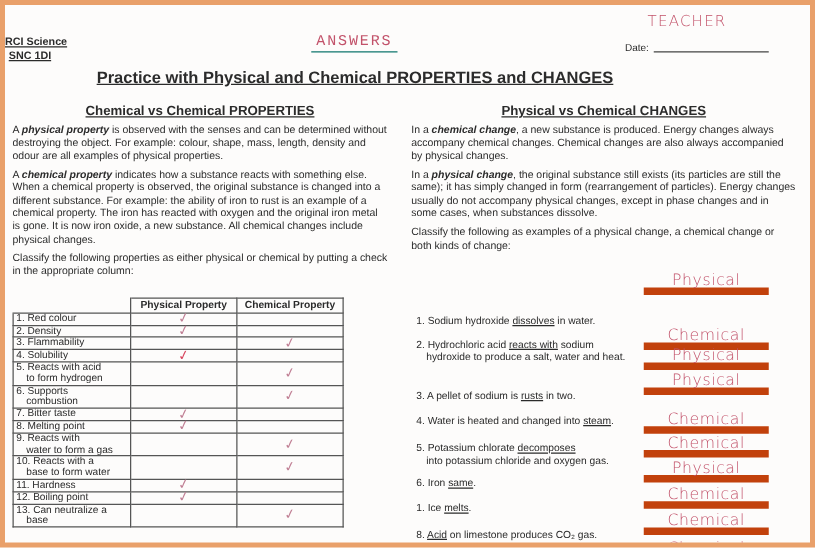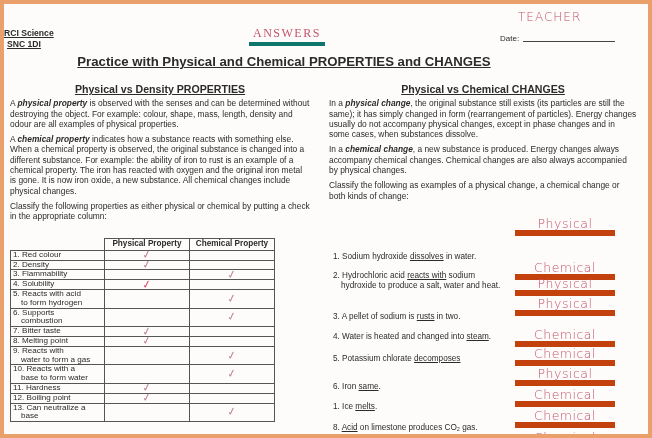--- a/index.html
+++ b/index.html
@@ -10,22 +10,22 @@
     color: #2b2b2b;
     position: relative;
   }
   .sheet {
     position: absolute; left: 4px; top: 4px; width: 644px; height: 430px;
     background: #fdfcfb; overflow: hidden;
   }
   .school { position: absolute; left: 0px; top: 24px; font-size: 8.6px; font-weight: bold; line-height: 11px; text-decoration: underline; }
   .answers-hand {
     position: absolute; left: 245px; top: 22px; color: #c2526a;
-    font-family: Liberation Serif, serif; font-size: 12px; letter-spacing: 1.5px; font-weight: 300;
-    border-bottom: 4px solid #0f766e; padding: 0 4px 1px 4px;
+    font-family: Liberation Mono, monospace; font-size: 12px; letter-spacing: 1.5px; font-weight: 300;
+    border-bottom: 1px solid #0f766e; padding: 0 4px 1px 4px;
   }
   .teacher-hand {
     position: absolute; left: 514px; top: 6px; color: #c2526a;
     font-family: "DejaVu Sans", sans-serif; font-size: 12px; letter-spacing: 1px; font-weight: 300;
   }
   .date { position: absolute; left: 496px; top: 30px; font-size: 8px; }
   .date .line { display: inline-block; width: 92px; border-bottom: 1px solid #444; margin-left: 4px; vertical-align: -1px; }
   .main-title {
     position: absolute; left: 0; width: 560px; top: 50px; text-align: center;
     font-size: 13.2px; font-weight: bold; text-decoration: underline;
@@ -74,21 +74,21 @@
     <div style="padding-left:3px">SNC 1DI</div>
   </div>
   <div class="answers-hand">ANSWERS</div>
   <div class="teacher-hand">TEACHER</div>
   <div class="date">
     <span>Date:</span><span class="line"></span>
   </div>
   <div class="main-title">Practice with Physical and Chemical PROPERTIES and CHANGES</div>
 
   <div class="col left">
-    <h2>Physical vs Density PROPERTIES</h2>
+    <h2>Chemical vs Chemical PROPERTIES</h2>
     <p><span>A </span><em>physical property</em><span> is observed with the senses and can be determined without destroying the object. For example: colour, shape, mass, length, density and odour are all examples of physical properties.</span></p>
     <p><span>A </span><em>chemical property</em><span> indicates how a substance reacts with something else. When a chemical property is observed, the original substance is changed into a different substance. For example: the ability of iron to rust is an example of a chemical property. The iron has reacted with oxygen and the original iron metal is gone. It is now iron oxide, a new substance. All chemical changes include physical changes.</span></p>
     <p>Classify the following properties as either physical or chemical by putting a check in the appropriate column:</p>
   </div>
 
   <table class="props">
     <thead>
       <tr>
         <th class="blank"></th>
         <th>Physical Property</th>
@@ -185,22 +185,22 @@
           <td class="mark"></td>
           <td class="mark">
             <span class="check">✓</span>
           </td>
         </tr>
       </tbody>
   </table>
 
   <div class="col right">
     <h2>Physical vs Chemical CHANGES</h2>
+    <p><span>In a </span><em>chemical change</em><span>, a new substance is produced. Energy changes always accompany chemical changes. Chemical changes are also always accompanied by physical changes.</span></p>
     <p><span>In a </span><em>physical change</em><span>, the original substance still exists (its particles are still the same); it has simply changed in form (rearrangement of particles). Energy changes usually do not accompany physical changes, except in phase changes and in some cases, when substances dissolve.</span></p>
-    <p><span>In a </span><em>chemical change</em><span>, a new substance is produced. Energy changes always accompany chemical changes. Chemical changes are also always accompanied by physical changes.</span></p>
     <p>Classify the following as examples of a physical change, a chemical change or both kinds of change:</p>
   </div>
 
   <div class="changes" id="changes-list">
       <div class="change-row" style="top: 0px;">
         <div class="change-q"><span>1. Sodium hydroxide </span><u>dissolves</u><span> in water.</span></div>
         <div class="change-a" style="top: -3px;">Physical</div>
       </div>
       <div class="change-row" style="top: 19px;">
         <div class="change-q"><span>2. Hydrochloric acid </span><u>reacts with</u><span> sodium</span><span class="indent">hydroxide to produce a salt, water and heat.</span></div>
@@ -208,21 +208,21 @@
       </div>
       <div class="change-row" style="top: 60px;">
         <div class="change-q"><span>3. A pellet of sodium is </span><u>rusts</u><span> in two.</span></div>
         <div class="change-a" style="top: -3px;">Physical</div>
       </div>
       <div class="change-row" style="top: 80px;">
         <div class="change-q"><span>4. Water is heated and changed into </span><u>steam</u><span>.</span></div>
         <div class="change-a" style="top: -3px;">Physical</div>
       </div>
       <div class="change-row" style="top: 102px;">
-        <div class="change-q"><span>5. Potassium chlorate </span><u>decomposes</u><span></span></div>
+        <div class="change-q"><span>5. Potassium chlorate </span><u>decomposes</u><span></span><span class="indent">into potassium chloride and oxygen gas.</span></div>
         <div class="change-a" style="top: 6px;">Chemical</div>
       </div>
       <div class="change-row" style="top: 130px;">
         <div class="change-q"><span>6. Iron </span><u>same</u><span>.</span></div>
         <div class="change-a" style="top: -3px;">Chemical</div>
       </div>
       <div class="change-row" style="top: 150px;">
         <div class="change-q"><span>1. Ice </span><u>melts</u><span>.</span></div>
         <div class="change-a" style="top: -3px;">Physical</div>
       </div>

